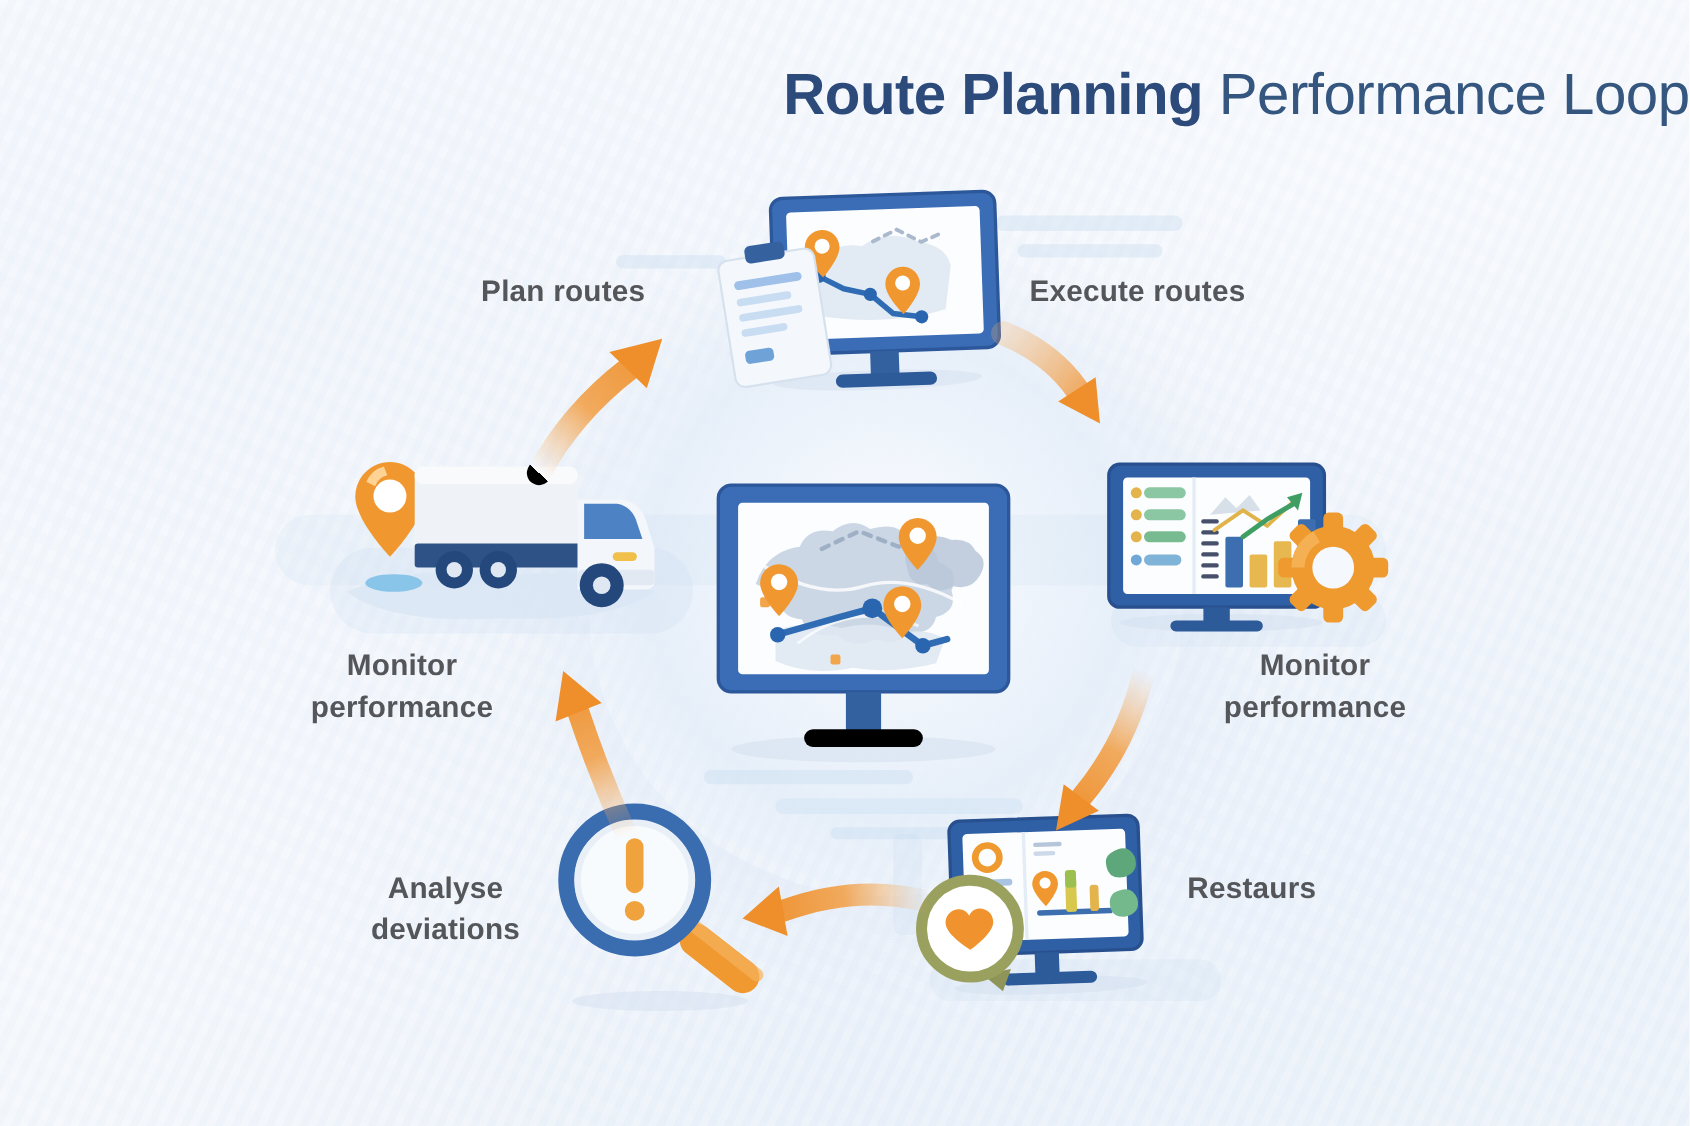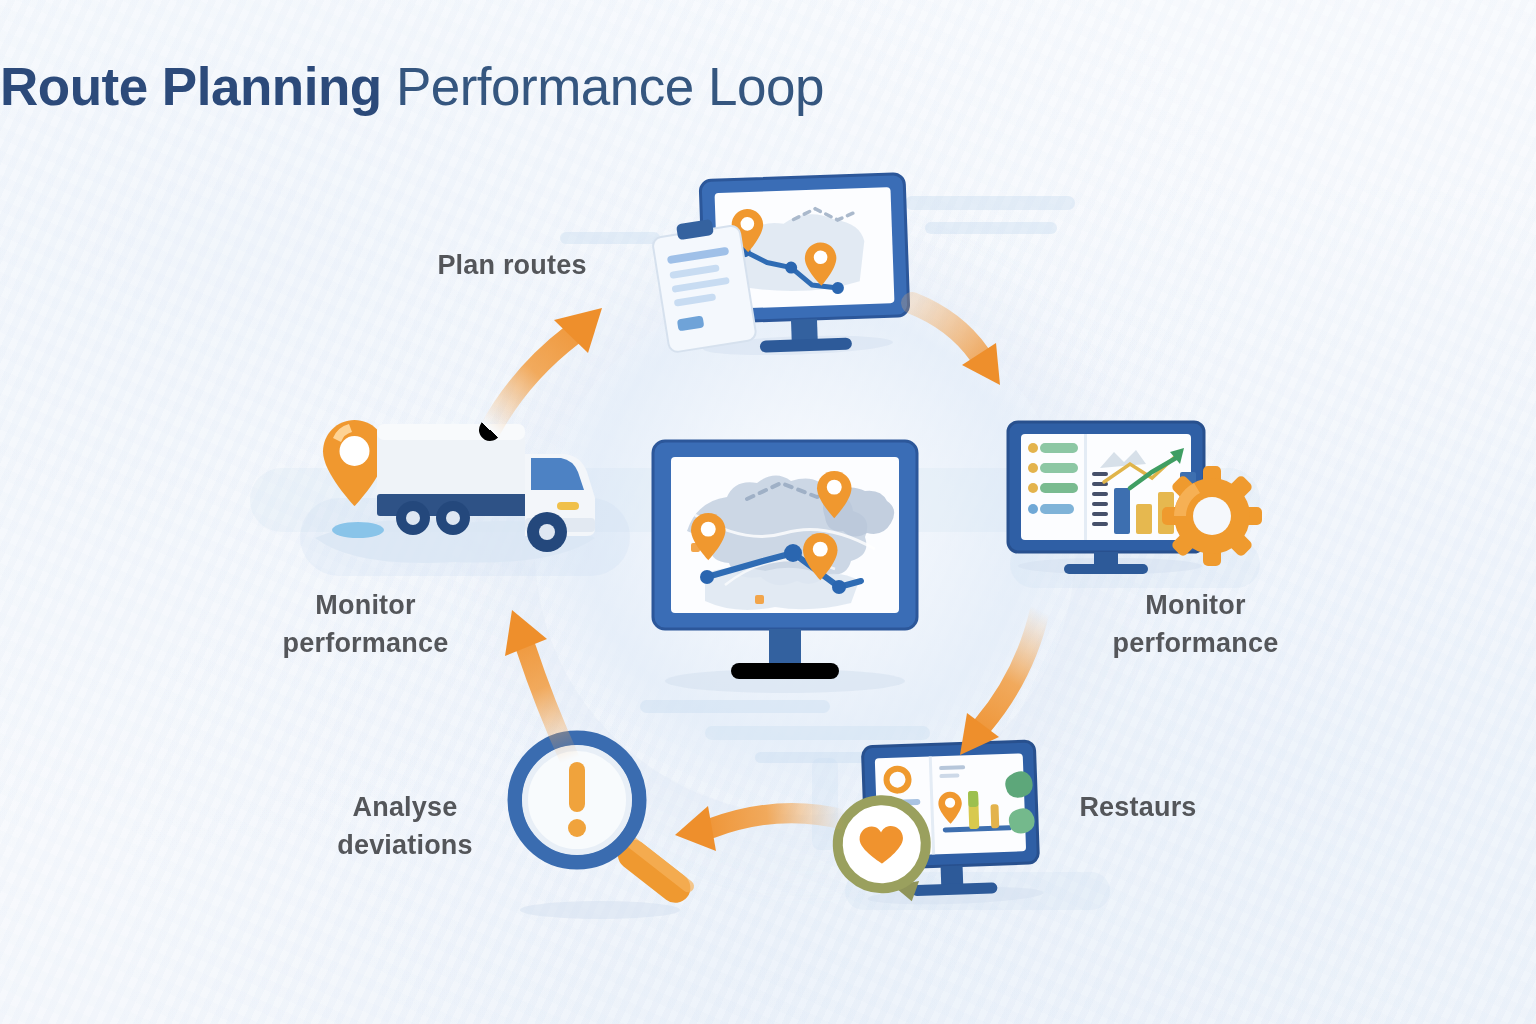--- a/index.html
+++ b/index.html
@@ -18,21 +18,21 @@
       repeating-linear-gradient(115deg, rgba(255,255,255,.35) 0 7px, rgba(222,232,244,.16) 7px 14px),
       repeating-linear-gradient(25deg, rgba(255,255,255,.2) 0 11px, rgba(228,236,246,.12) 11px 22px);
   }
   .center-glow{
     position:absolute;left:535px;top:285px;width:540px;height:530px;border-radius:50%;
     background:radial-gradient(circle at 50% 45%, rgba(252,253,255,.95) 0%, rgba(229,238,249,.85) 55%, rgba(229,238,249,0) 72%);
     box-shadow:0 0 60px 30px rgba(223,233,246,.45);
   }
   .decor{position:absolute;background:rgba(197,218,240,.38);border-radius:18px;}
   .title{
-    position:absolute;left:0;top:56px;width:1536px;text-align:left;
+    position:absolute;left:0;top:56px;width:1536px;text-align:right;
     font-size:53px;letter-spacing:-.5px;color:#2c4a7a;white-space:nowrap;
   }
   .title .t-bold{font-weight:700;}
   .title .t-reg{font-weight:400;color:#35567f;}
   .step-label{
     position:absolute;text-align:center;color:#54565a;font-weight:700;
     font-size:27px;line-height:1.42;letter-spacing:.2px;
   }
   svg{position:absolute;overflow:visible;}
 </style>
@@ -55,20 +55,21 @@
   <div class="decor" style="left:845px;top:872px;width:265px;height:38px;border-radius:22px;opacity:.5;"></div>
   <div class="decor" style="left:812px;top:758px;width:26px;height:92px;border-radius:8px;opacity:.6;"></div>
 
   <div class="title">
     <span class="t-bold">Route Planning</span>
     <span> </span>
     <span class="t-reg">Performance Loop</span>
   </div>
 
   <div class="step-label" style="left:362px;top:246px;width:300px;">Plan routes</div>
+  <div class="step-label" style="left:884px;top:246px;width:300px;">Execute routes</div>
   <div class="step-label" style="left:1078px;top:586px;width:235px;">Monitor performance</div>
   <div class="step-label" style="left:988px;top:788px;width:300px;">Restaurs</div>
   <div class="step-label" style="left:290px;top:788px;width:230px;">Analyse deviations</div>
   <div class="step-label" style="left:248px;top:586px;width:235px;">Monitor performance</div>
 
   <svg style="left:635px;top:435px;" width="300" height="262" viewBox="0 0 300 262">
     <ellipse cx="150" cy="246" rx="120" ry="12" fill="#d4e0ef" opacity=".55"></ellipse>
     <rect x="18" y="6" width="264" height="188" rx="12" fill="#3a6db6" stroke="#2c579a" stroke-width="3"></rect>
     <rect x="36" y="22" width="228" height="156" rx="4" fill="#fcfdff"></rect>
 

